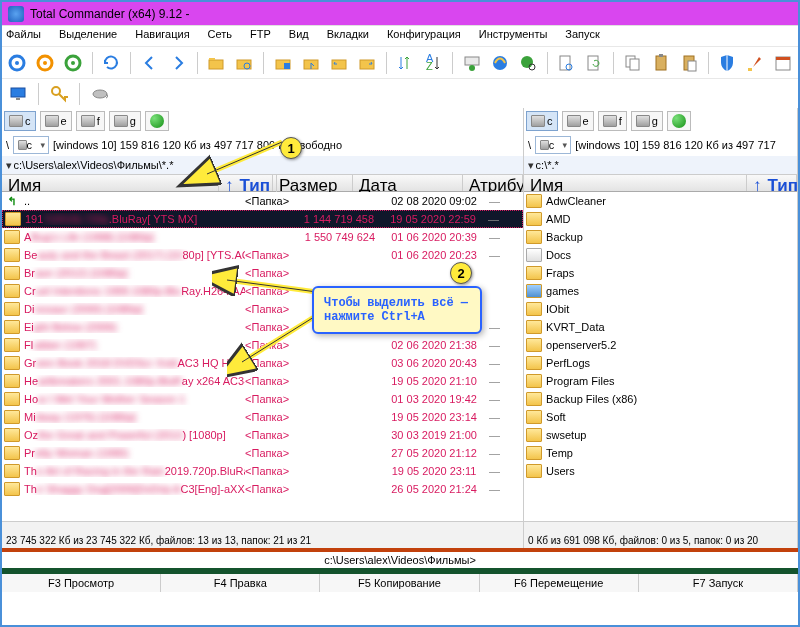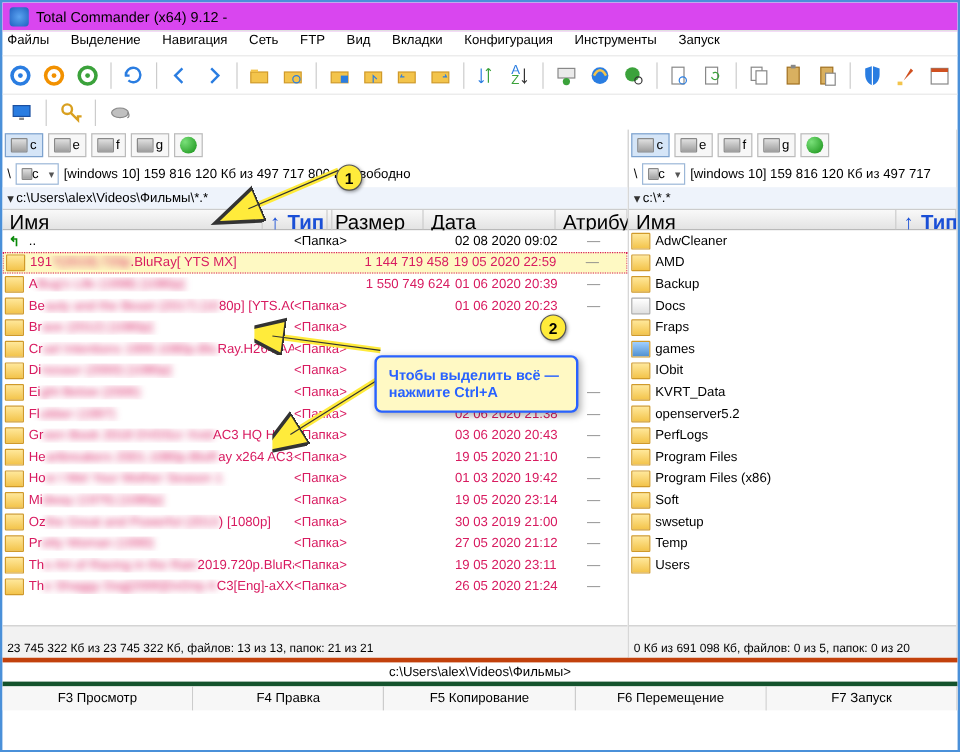--- a/index.html
+++ b/index.html
@@ -29,27 +29,27 @@
 .list { flex: 1; overflow-y: auto; overflow-x: hidden; background: #fff; }
 .row { height: 18px; display: flex; align-items: center; padding: 0 2px; }
 .row .fico { width: 16px; height: 14px; margin-right: 4px; background: linear-gradient(#ffe89a,#f3c44b); border: 1px solid #d09a2a; border-radius: 1px; }
 .row .fico.doc { background: linear-gradient(#fff,#e0e0e0); border:1px solid #aaa; }
 .row .updir { width: 16px; height: 14px; margin-right: 4px; display:flex; align-items:center; justify-content:center; color:#0a8a0a; font-weight:bold; }
 .row.sel { color: #d81b60; }
 .row.sel .name { color: #d81b60; }
 .row .name { flex: 1; white-space: nowrap; overflow: hidden; text-overflow: clip; }
 .row .ext { width: 54px; color: inherit; }
 .row .size { width: 80px; text-align: right; padding-right: 4px; }
-.row .date { width: 110px; }
+.row .date { width: 110px; text-align: center; }
 .row .attr { width: 32px; color: #888; }
 .row.norm .name { color: #000; }
 .row .pink { color: #d81b60; }
 .status { height: 16px; background: #f2f2f2; font-size: 10px; padding: 13px 4px; border-top: 1px solid #ccc; white-space: nowrap; overflow: hidden; }
 .cmdline { height: 20px; display: flex; align-items: center; border-top: 4px solid #c2410c; padding: 0 4px; }
-.fkeys { height: 24px; display: flex; border-top: 4px solid #14532d; }
+.fkeys { height: 24px; display: flex; border-top: 6px solid #14532d; }
 .fkeys div { flex: 1; border-right: 1px solid #ccc; display: flex; align-items: center; justify-content: center; background: #f7f7f7; }
 .blur { filter: blur(3px); display: inline-block; }
 .callout { position: absolute; background: #ffeb3b; border: 1px solid #555; border-radius: 50%; width: 22px; height: 22px; display:flex; align-items:center; justify-content:center; font-weight:bold; font-size:13px; z-index:10; box-shadow: 1px 1px 3px rgba(0,0,0,.4); }
 .tipbox { position: absolute; background: #fff9c4; border: 2px solid #2962ff; border-radius: 6px; padding: 8px 10px; font-size: 12px; color: #2962ff; font-weight: 600; z-index: 9; box-shadow: 2px 2px 6px rgba(0,0,0,.3); width: 170px; }
 svg.arrow-ann { position: absolute; z-index: 8; }
 .combo { border: 1px solid #9cb7d7; background: #fff; padding: 0 16px 0 4px; height: 18px; display: flex; align-items: center; position: relative; }
 .combo::after { content: "▾"; position: absolute; right: 3px; color: #555; font-size: 9px; }
 .small-combo { width: 36px; }
 .info-txt { font-size: 11px; }
 </style>
@@ -303,21 +303,21 @@
     </div>
     <div class="list" id="left-list">
       <div class="row norm">
         <div class="updir">↰</div>
         <span class="name">..</span>
         <span class="ext">&lt;Папка&gt;</span>
         <span class="size"></span>
         <span class="date">02 08 2020 09:02</span>
         <span class="attr">—</span>
       </div>
-    <div class="row sel" style="border: 1px dotted rgb(216, 27, 96); background: #fef9c3;">
+    <div class="row sel" style="border: 1px dotted rgb(216, 27, 96); background: #0f172a;">
           <div class="fico"></div>
           <span class="name"><span>191</span><span class="blur">7(2019).720p</span><span>.BluRay[ YTS MX]</span></span>
           <span class="ext pink"></span>
           <span class="size pink">1 144 719 458</span>
           <span class="date pink">19 05 2020 22:59</span>
           <span class="attr">—</span>
         </div>
         <div class="row sel">
           <div class="fico"></div>
           <span class="name"><span>A</span><span class="blur"> Bug's Life (1998) [1080p]</span></span>
@@ -520,21 +520,21 @@
         <div class="row norm">
           <div class="fico"></div>
           <span class="name">PerfLogs</span>
         </div>
         <div class="row norm">
           <div class="fico"></div>
           <span class="name">Program Files</span>
         </div>
         <div class="row norm">
           <div class="fico"></div>
-          <span class="name">Program Files (x86)</span>
+          <span class="name">Backup Files (x86)</span>
         </div>
         <div class="row norm">
           <div class="fico"></div>
           <span class="name">Soft</span>
         </div>
         <div class="row norm">
           <div class="fico"></div>
           <span class="name">swsetup</span>
         </div>
         <div class="row norm">
@@ -557,21 +557,21 @@
 <div class="fkeys">
   <div>F3 Просмотр</div>
   <div>F4 Правка</div>
   <div>F5 Копирование</div>
   <div>F6 Перемещение</div>
   <div>F7 Запуск</div>
 </div>
 
 <div class="callout" style="left:278px; top:135px;">1</div>
 <div class="callout" style="left:448px; top:260px;">2</div>
-<div class="tipbox" style="left:310px; top:294px;">Чтобы выделить всё — нажмите Ctrl+A</div>
+<div class="tipbox" style="left:310px; top:284px;font-family:Liberation Mono, monospace;">Чтобы выделить всё — нажмите Ctrl+A</div>
 
 <svg class="arrow-ann" style="left:120px; top:130px;" width="170" height="60">
   <defs>
       <marker id="ah1" markerWidth="10" markerHeight="10" refX="2" refY="3" orient="auto">
         <path d="M0,0 L0,6 L8,3 z" fill="#ffeb3b" stroke="#333" stroke-width="0.6"></path>
       </marker>
     </defs>
   <line x1="160" y1="10" x2="85" y2="42" stroke="#ffeb3b" stroke-width="5" marker-end="url(#ah1)"></line>
   <line x1="160" y1="10" x2="85" y2="42" stroke="#333" stroke-width="1"></line>
 </svg>

